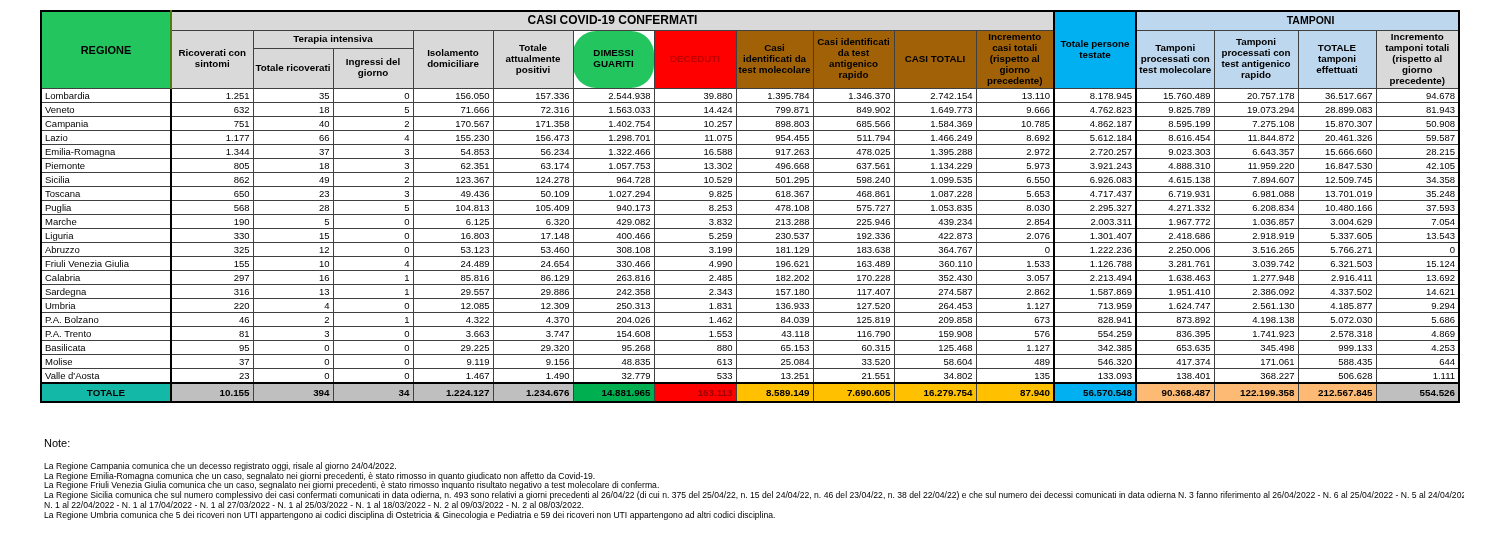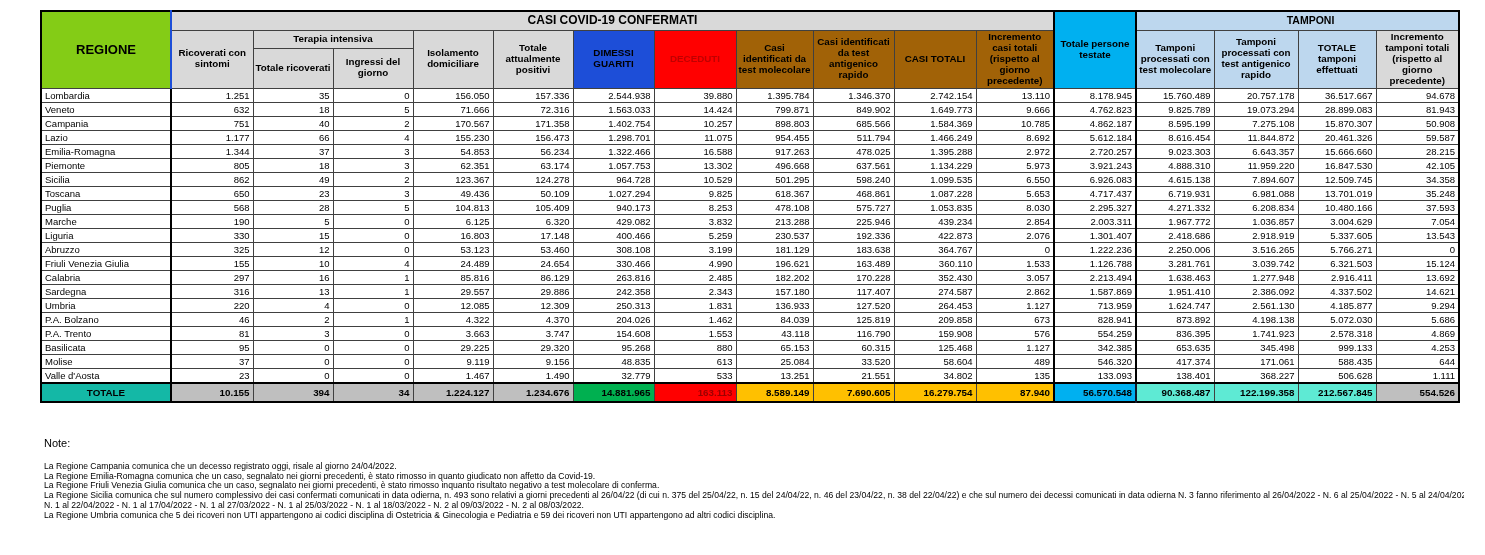--- a/index.html
+++ b/index.html
@@ -21,38 +21,38 @@
   thead tr.band-row th{height:16px;}
   thead tr.group-row th.group{height:15px;}
   td{
     font-size:9.5px;height:13px;line-height:13px;
     padding:0 3px;white-space:nowrap;background:#fff;
   }
   td.num{text-align:right;}
   td.region{text-align:left;border-right:2px solid #000;}
   td.thickL{border-left:2px solid #000;border-right:2px solid #000;}
 
-  .h-regione{background:#84cc16;font-weight:bold;font-size:13px;border-right:2px solid #1d4ed8;}
+  .h-regione{background:#22c55e;font-weight:bold;font-size:11px;border-right:2px solid #4d7c0f;}
   .band-casi{background:#D9D9D9;font-weight:bold;font-size:12px;}
   .band-tamponi{background:#BDD7EE;font-weight:bold;font-size:10.5px;padding-left:28px;}
   .h-plain{background:#D9D9D9;}
-  .h-green{background:#1d4ed8;}
+  .h-green{background:#22c55e;border-radius:23px;}
   .h-red{background:#FF0000;color:#C00000;}
   .h-yellow{background:#a16207;}
   .h-cyan{background:#00B0F0;border-left:2px solid #000;border-right:2px solid #000;}
   .h-blue{background:#BDD7EE;}
 
   tr.total-row td{font-weight:bold;height:17px;line-height:17px;border-top:2px solid #000;font-size:9.8px;}
   td.tlabel{background:#14b8a6;text-align:center;border-right:2px solid #000;}
   td.tgray{background:#BFBFBF;}
   td.tgreen{background:#00B050;}
   td.tred{background:#FF0000;color:#9C0000;}
   td.tyellow{background:#FFC000;}
   td.tcyan{background:#00B0F0;border-left:2px solid #000;border-right:2px solid #0f172a;}
-  td.tblue{background:#5eead4;}
+  td.tblue{background:#fdba74;}
 
   .notes{position:absolute;left:44px;top:437px;width:1420px;}
   .notes-title{font-size:11px;margin-bottom:13px;}
   .note-line{font-size:8.6px;line-height:9.7px;white-space:nowrap;overflow:hidden;}
 </style>
 </head>
 <body>
 
 <table>
   <colgroup>

